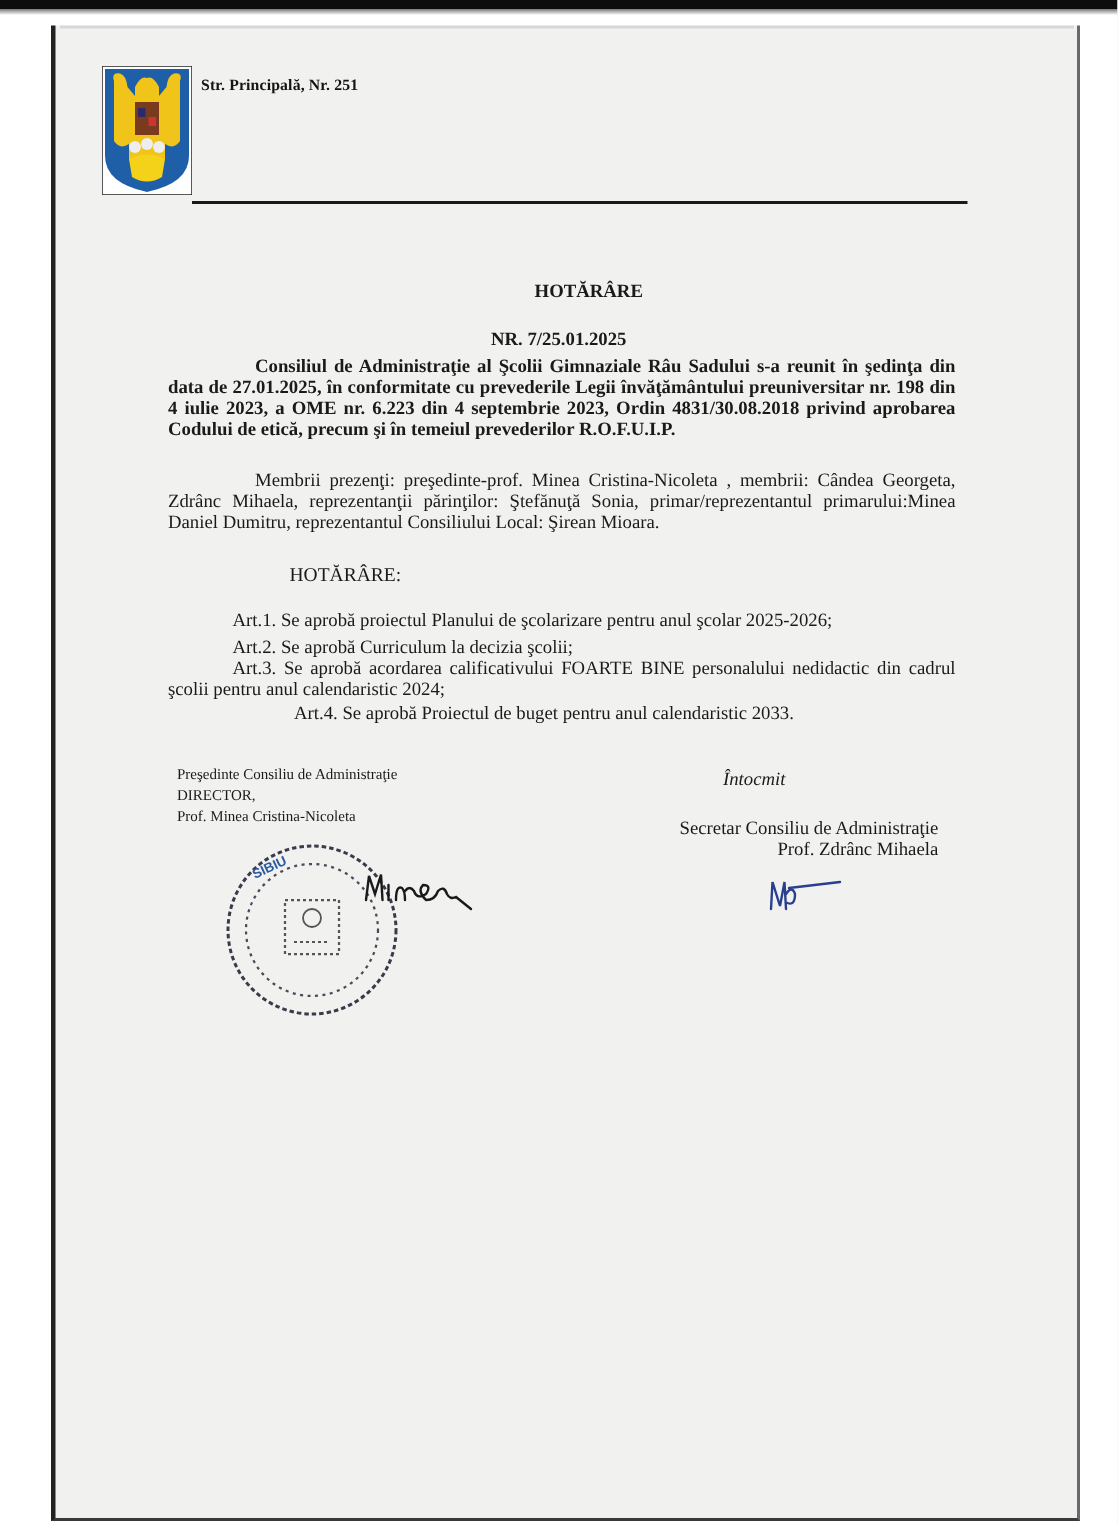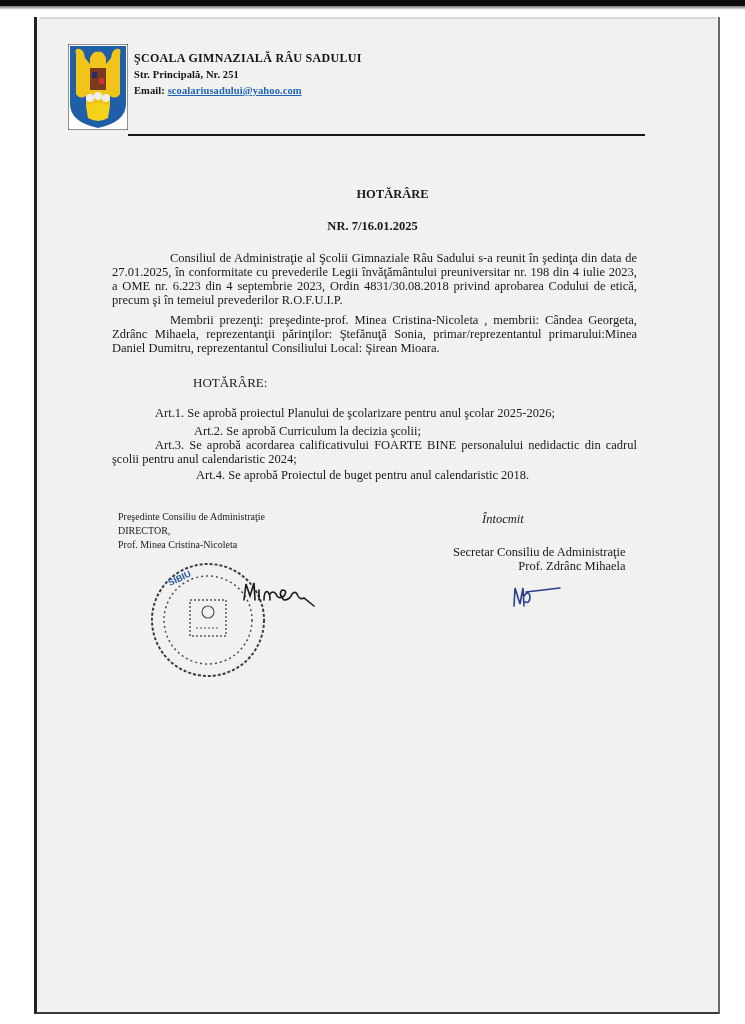--- a/index.html
+++ b/index.html
@@ -58,41 +58,36 @@
   <rect x="22" y="24" width="16" height="22" fill="#7a3a1e"></rect>
   <rect x="24" y="28" width="5" height="6" fill="#2a2a6a"></rect>
   <rect x="31" y="34" width="5" height="6" fill="#c33"></rect>
   <circle cx="22" cy="54" r="4" fill="#eee"></circle>
     <circle cx="30" cy="52" r="4" fill="#eee"></circle>
     <circle cx="38" cy="54" r="4" fill="#eee"></circle>
   <path d="M18 62 Q30 56 42 62 L40 74 Q30 80 20 74 Z" fill="#f5d21a"></path>
 </svg>
 
 <div class="hdr-text">
-  <div class="hdr-title">ŞCOALA GIMNAZIALĂ RÂU SADULUI</div>
   <div>Str. Principală,  Nr. 251</div>
-  <div>
-    <span>Email:</span>
-    <span class="hdr-email-link">scoalariusadului@yahoo.com</span>
-  </div>
 </div>
 <div class="hdr-line"></div>
 
 <div class="title" style="top:187px;margin-left:20px;">HOTĂRÂRE</div>
-<div class="title" style="top:219px;">NR.  7/16.01.2025</div>
+<div class="title" style="top:219px;">NR.  7/25.01.2025</div>
 
-<div class="para indent" style="top:251px;">Consiliul de Administraţie al  Şcolii Gimnaziale Râu Sadului s-a reunit în şedinţa din data de 27.01.2025, în conformitate cu prevederile Legii învăţământului preuniversitar nr. 198 din 4 iulie 2023, a OME nr. 6.223 din 4 septembrie 2023, Ordin 4831/30.08.2018 privind aprobarea Codului de etică,  precum şi în temeiul prevederilor R.O.F.U.I.P.</div>
+<div class="para indent" style="top:237px;font-weight:bold;">Consiliul de Administraţie al  Şcolii Gimnaziale Râu Sadului s-a reunit în şedinţa din data de 27.01.2025, în conformitate cu prevederile Legii învăţământului preuniversitar nr. 198 din 4 iulie 2023, a OME nr. 6.223 din 4 septembrie 2023, Ordin 4831/30.08.2018 privind aprobarea Codului de etică,  precum şi în temeiul prevederilor R.O.F.U.I.P.</div>
 <div class="para indent" style="top:313px;">Membrii prezenţi: preşedinte-prof. Minea Cristina-Nicoleta , membrii: Cândea Georgeta, Zdrânc Mihaela, reprezentanţii părinţilor: Ştefănuţă Sonia, primar/reprezentantul primarului:Minea Daniel Dumitru, reprezentantul Consiliului Local: Şirean Mioara.</div>
 
 <div class="heading-decide">HOTĂRÂRE:</div>
 
 <div class="art" style="left:155px; top:406px;">Art.1. Se aprobă proiectul Planului de şcolarizare pentru anul şcolar 2025-2026;</div>
-<div class="art" style="left:155px; top:424px;margin-left:39px;">Art.2. Se aprobă Curriculum la decizia şcolii;</div>
+<div class="art" style="left:155px; top:424px;">Art.2. Se aprobă Curriculum la decizia şcolii;</div>
 <div class="para" style="top:438px; text-indent:43px;">Art.3. Se aprobă acordarea calificativului FOARTE BINE personalului nedidactic din cadrul şcolii pentru anul calendaristic 2024;</div>
-<div class="art" style="left:196px; top:468px;">Art.4. Se aprobă Proiectul de buget pentru anul calendaristic 2018.</div>
+<div class="art" style="left:196px; top:468px;">Art.4. Se aprobă Proiectul de buget pentru anul calendaristic 2033.</div>
 
 <div class="sig-left">
   <div>Preşedinte Consiliu de Administraţie</div>
   <div>DIRECTOR,</div>
   <div>Prof.  Minea Cristina-Nicoleta</div>
 </div>
 
 <svg class="stamp" viewBox="0 0 120 120">
   <circle cx="60" cy="60" r="56" fill="none" stroke="#3a3a4a" stroke-width="2" stroke-dasharray="3 2"></circle>
   <circle cx="60" cy="60" r="44" fill="none" stroke="#4a4a5a" stroke-width="1.5" stroke-dasharray="2 3"></circle>

